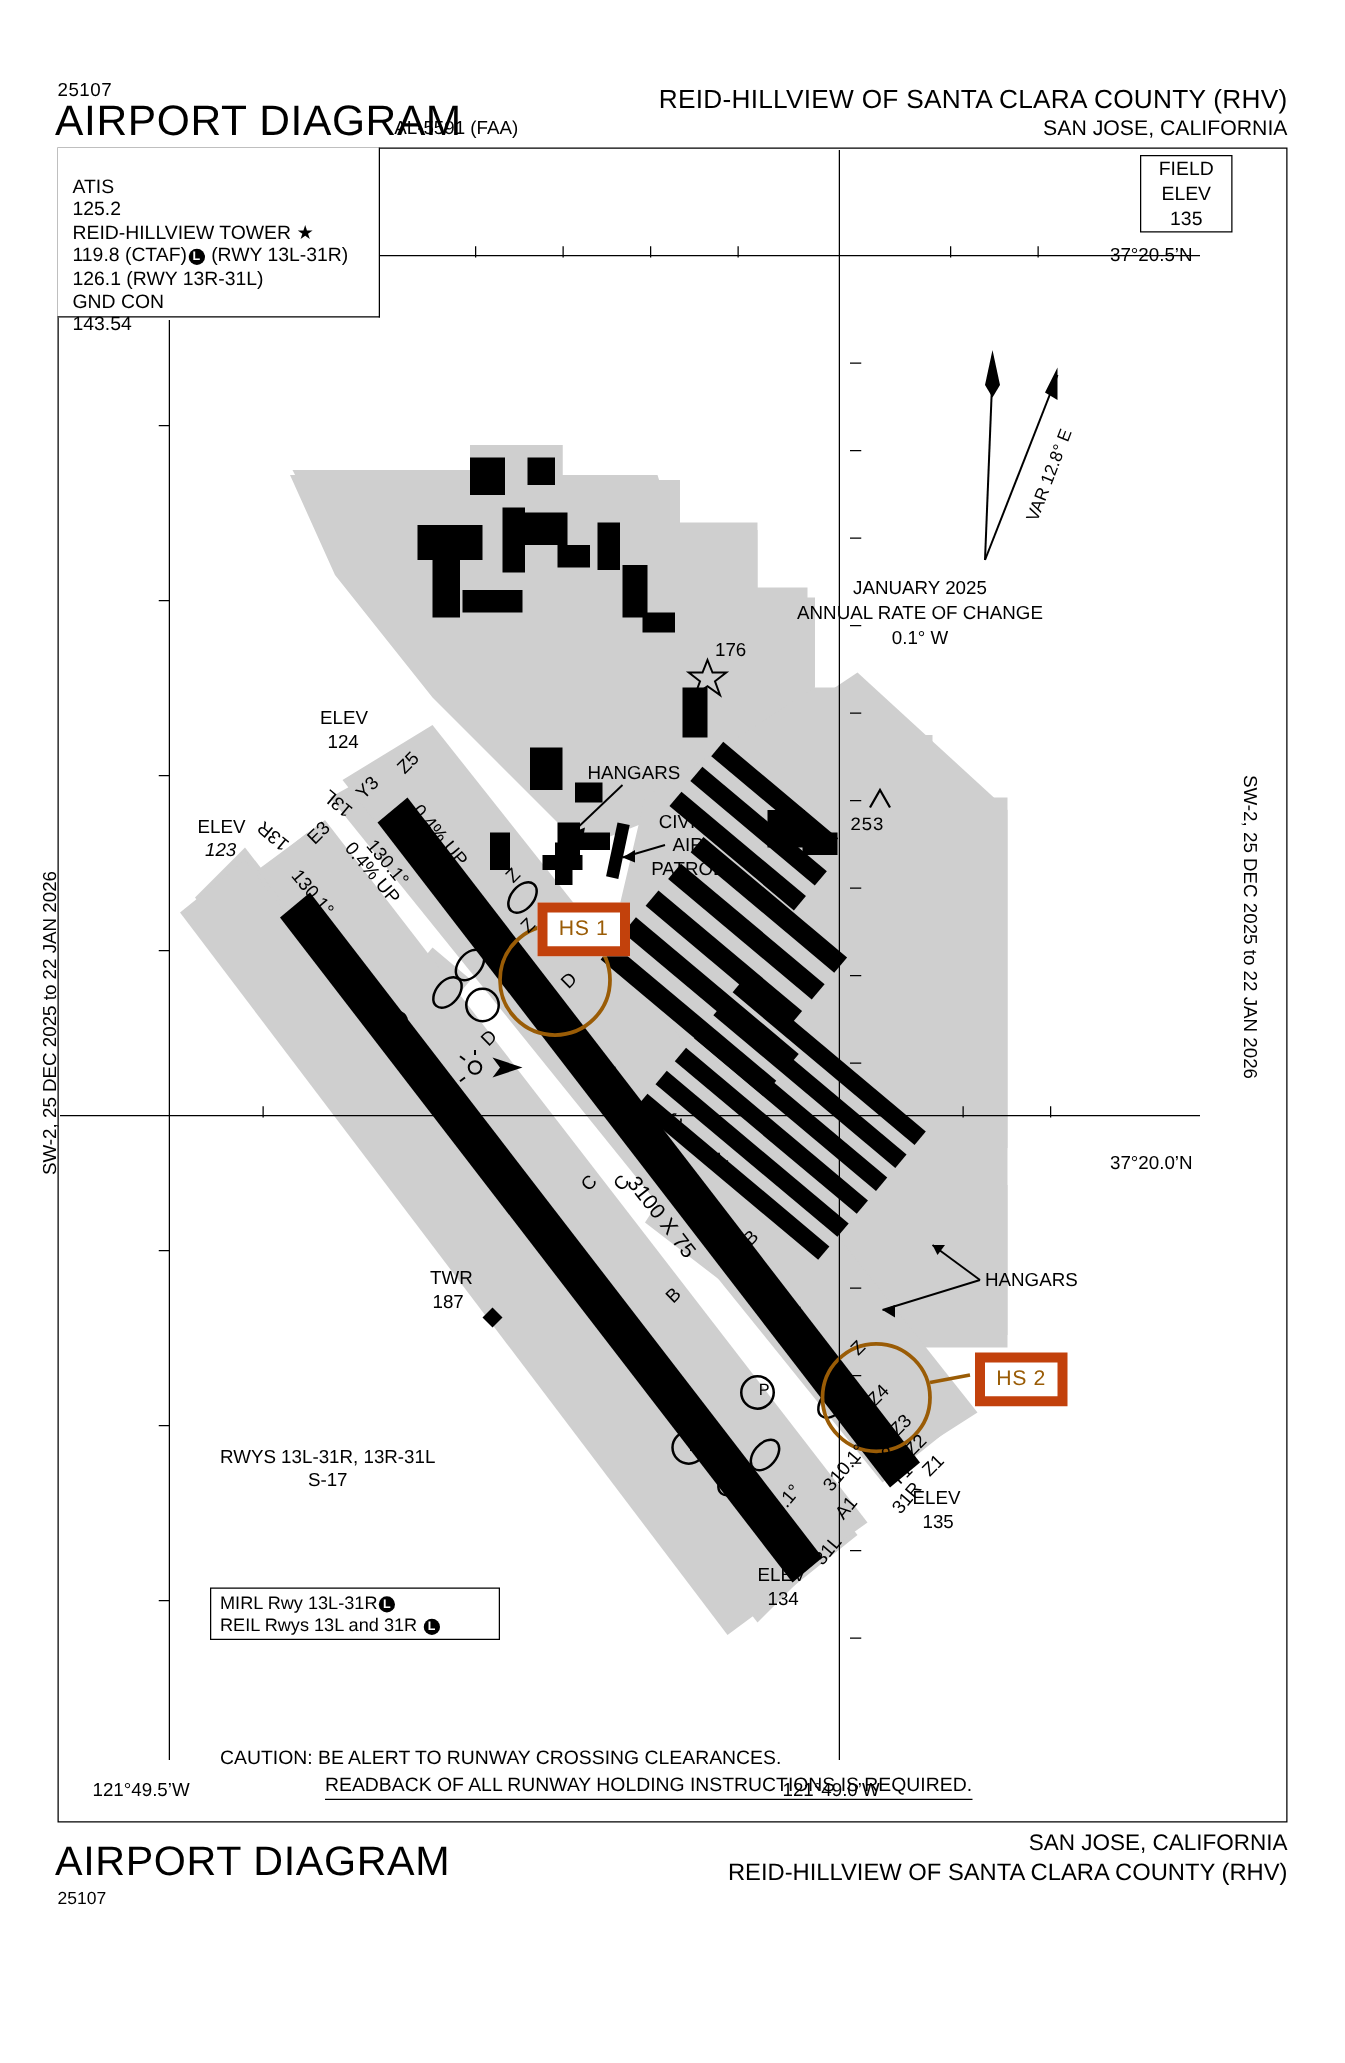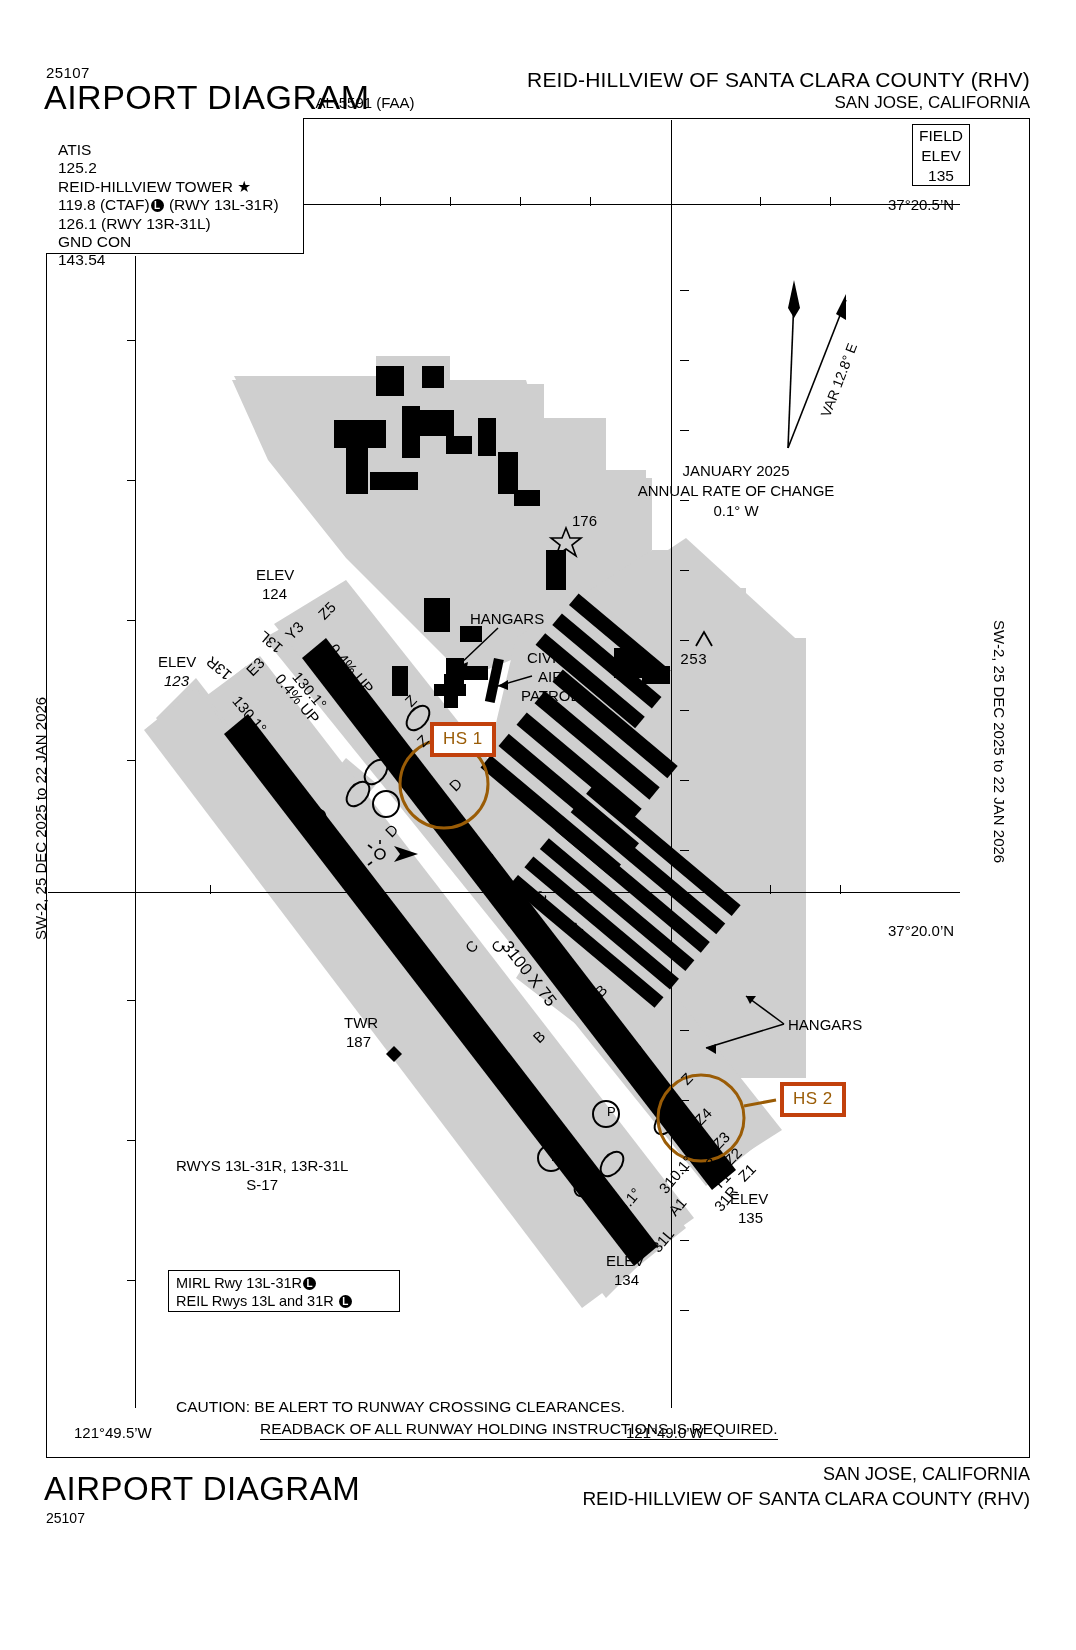--- a/index.html
+++ b/index.html
@@ -22,41 +22,41 @@
   
   #commbox{left:46px;top:118px;width:258px;height:136px;
            border-right:1.6px solid #000;border-bottom:1.6px solid #000;
            box-sizing:border-box;background:#fff;}
   #commtext{left:58px;top:141px;font-size:15.5px;line-height:18.4px;}
   .circL{display:inline-block;width:13px;height:13px;border-radius:50%;
          background:#000;color:#fff;font-size:10px;line-height:13px;
          text-align:center;font-weight:bold;vertical-align:1px;margin:0 1px;}
 
   
-  #fieldelev{left:912px;top:124px;width:58px;height:62px;border:1.6px solid #000;
+  #fieldelev{left:912px;top:124px;width:74px;height:62px;border:1.6px solid #000;
              box-sizing:border-box;text-align:center;font-size:15.5px;line-height:20px;
              padding-top:1px;background:#fff;}
 
   
   .grat-h{height:1px;background:#000;}
   .grat-v{width:1px;background:#000;}
   .grat-lbl{font-size:15px;}
   .tick-h{position:absolute;width:1px;height:9px;background:#000;}
   .tick-v{position:absolute;height:1px;width:9px;background:#000;}
 
   
   .sidetext{font-size:15px;white-space:nowrap;transform-origin:0 0;}
 
   
   .m{font-size:15px;}
   .ms{font-size:14px;}
   .lbl-rot{white-space:nowrap;transform-origin:50% 50%;}
 
   
-  .hsbox{border:4px solid #c2410c;background:#fff;color:#9a5c06;
+  .hsbox{border:8px solid #c2410c;background:#fff;color:#9a5c06;
          font-size:17px;padding:3px 9px 4px 9px;letter-spacing:.5px;}
 
   
   #lightbox{left:168px;top:1270px;width:232px;height:42px;
             border:1.5px solid #000;box-sizing:border-box;background:#fff;}
   #lighttext{left:176px;top:1274px;font-size:14.5px;line-height:18px;}
   #rwystext{left:176px;top:1156px;font-size:15px;line-height:19px;}
   #caution1{left:176px;top:1398px;font-size:15.5px;}
   #caution2{left:260px;top:1420px;font-size:15.5px;
             border-bottom:1.6px solid #000;display:inline-block;padding-bottom:1px;}

